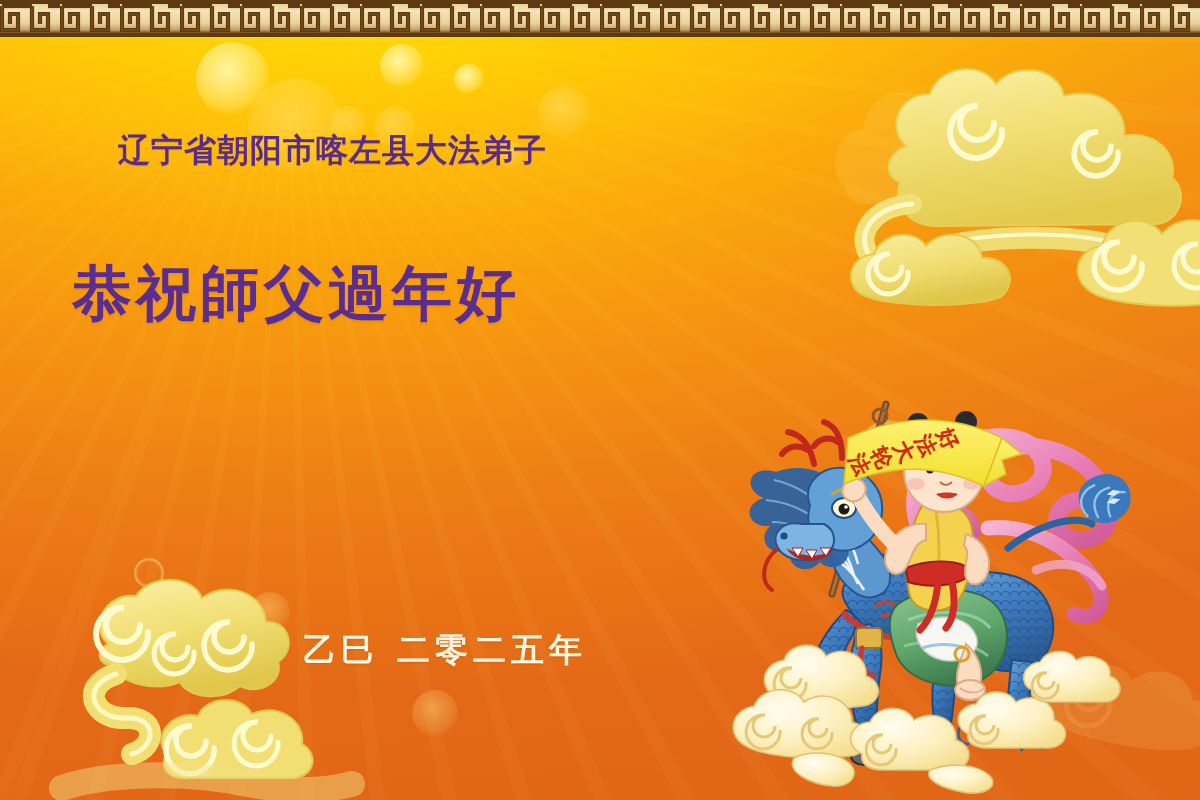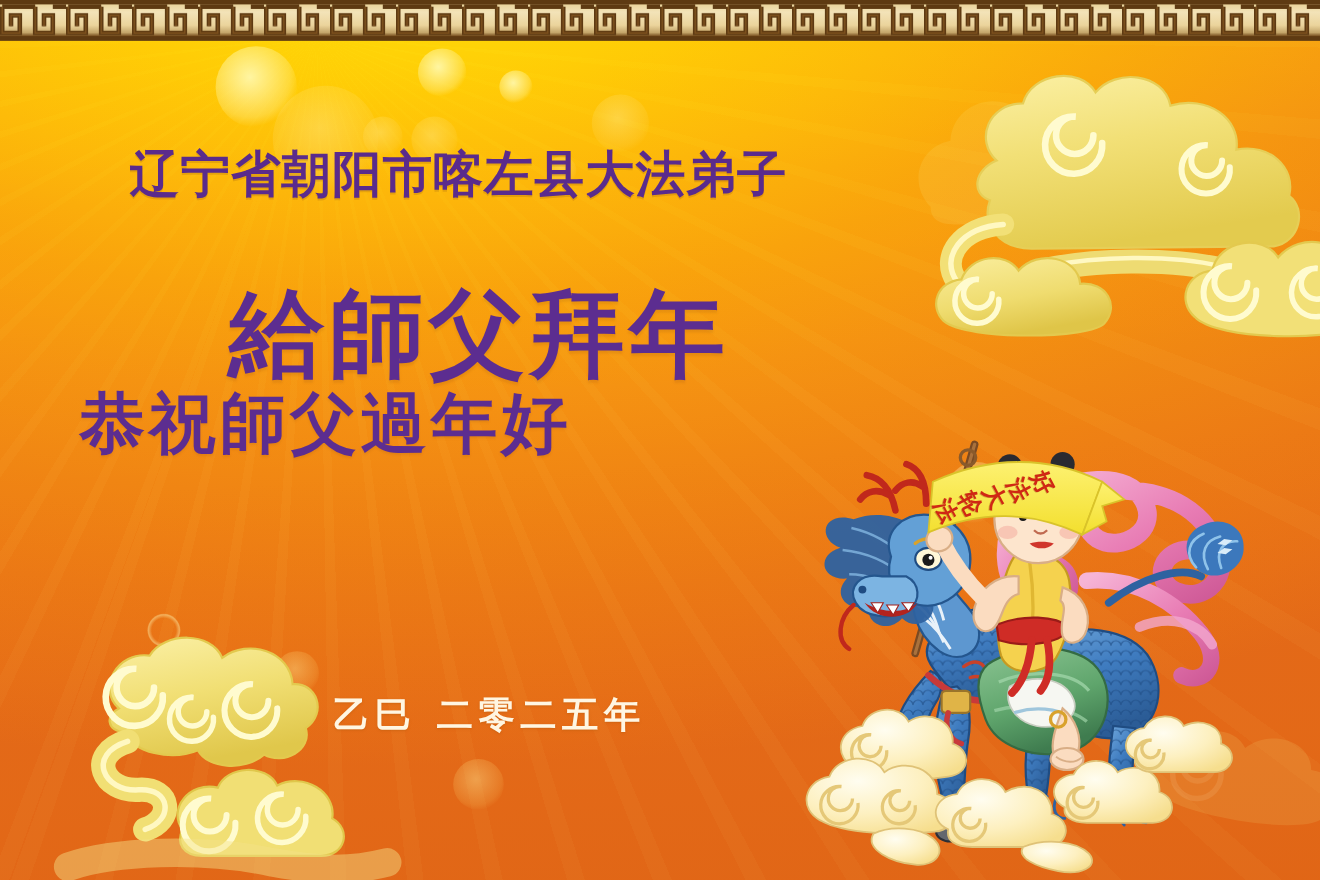--- a/index.html
+++ b/index.html
@@ -59,21 +59,21 @@
   .meander-wrap svg{display:block;}
 
   
   .cloud{position:absolute;pointer-events:none;}
   .cloud svg{display:block;overflow:visible;}
   .cloud.ghost{opacity:.30;}
 
   
   .sender{
     position:absolute;left:118px;top:132px;
-    font-size:45px;line-height:1.18;
+    font-size:32px;line-height:1.18;
     font-weight:700;letter-spacing:1px;
     color:#5A2B8C;
     font-family:"DejaVu Sans","Liberation Sans",sans-serif;
     text-shadow:0 1px 0 rgba(120,60,20,.18);
     white-space:nowrap;
   }
   .greeting{
     position:absolute;left:0;top:258px;width:800px;
     color:#5C2D90;
     font-weight:700;
@@ -473,21 +473,20 @@
     </svg>
   </div>
 
   <div class="banner-chars">
     <span>法</span><span>轮</span><span>大</span><span>法</span><span>好</span>
   </div>
 
   <div class="sender">辽宁省朝阳市喀左县大法弟子</div>
 
   <div class="greeting">
-    <div class="gline l1">給師父拜年</div>
     <div class="gline l2">恭祝師父過年好</div>
   </div>
 
   <div class="datestamp">
     <span>乙巳</span><span class="gap"></span><span>二零二五年</span>
   </div>
 
   <div class="border-top">
     <div class="meander-wrap">
       <svg width="1200" height="37" viewBox="0 0 1200 37" preserveAspectRatio="none">

